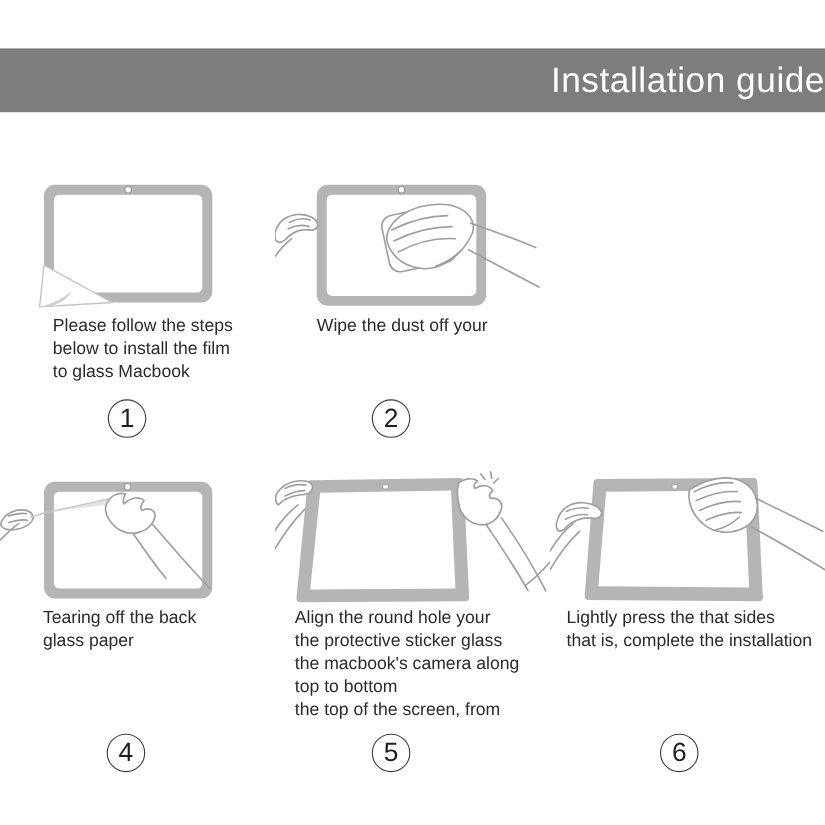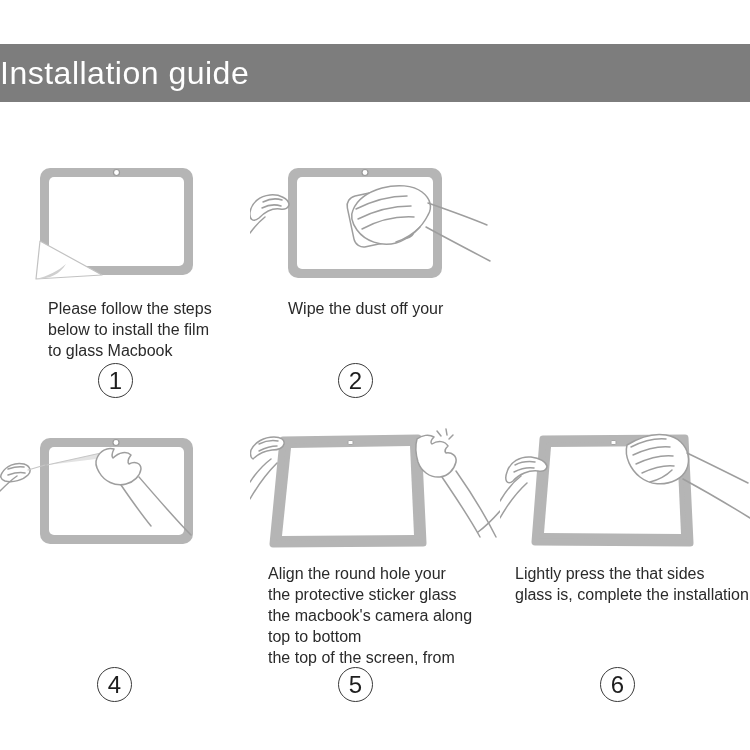--- a/index.html
+++ b/index.html
@@ -1,23 +1,23 @@
 <!DOCTYPE html>
 <html><head>
 <meta charset="utf-8">
 <style>
   html,body{margin:0;padding:0;background:#fff;}
   .canvas{position:relative;width:750px;height:750px;background:#ffffff;overflow:hidden;
           font-family:"Liberation Sans",sans-serif;}
   .banner{position:absolute;left:0;top:44px;width:750px;height:58px;background:#7d7d7d;
-          display:flex;align-items:center;justify-content:flex-start;}
+          display:flex;align-items:center;justify-content:flex-end;}
   .banner-title{color:#ffffff;font-size:32px;letter-spacing:.5px;}
   .step{position:absolute;width:250px;height:300px;}
   .illus{position:absolute;left:0;top:15px;width:250px;height:135px;}
-  .caption{position:absolute;font-size:16px;line-height:21px;color:#2a2a2a;margin-top:12px;}
+  .caption{position:absolute;font-size:16px;line-height:21px;color:#2a2a2a;}
   .caption div{white-space:nowrap;}
   .badge{position:absolute;width:35px;height:35px;border:1.8px solid #3a3a3a;border-radius:50%;
          box-sizing:border-box;display:flex;align-items:center;justify-content:center;
          font-size:24px;color:#1e1e1e;background:#fff;}
   
   .frame{fill:#b5b5b5;}
   .scr{fill:#ffffff;}
   .cam{fill:#ffffff;stroke:#9a9a9a;stroke-width:1.2;}
   .hand{fill:#ffffff;stroke:#9e9e9e;stroke-width:1.5;stroke-linecap:round;stroke-linejoin:round;}
   .ln{fill:none;stroke:#9e9e9e;stroke-width:1.5;stroke-linecap:round;stroke-linejoin:round;}
@@ -102,20 +102,24 @@
         <path class="ln" d="M121,60 C132,76 142,90 151,101"></path>
         <path class="ln" d="M139,52 C158,74 176,95 191,110"></path>
       </g>
       <g>
         <path class="hand" d="M2,48 C6,41 15,37 24,39 C30,41 32,46 28,50 C23,55 13,58 5,56 C0,54 0,51 2,48 Z"></path>
         <path class="ln" d="M8,44 C14,42 19,41 24,42 M8,50 C14,48 20,47 25,48"></path>
         <path class="ln" d="M0,66 C6,60 11,55 17,51"></path>
         <path class="soft" d="M28,45 L45,40"></path>
       </g>
     </svg>
+    <div class="caption" style="left:39px;top:141px">
+      <div>Tearing off the back</div>
+      <div>glass paper</div>
+    </div>
     <div class="badge" style="left:97px;top:257px">
       <span>4</span>
     </div>
   </div>
 
   <div class="step" style="left:250px;top:410px">
     <svg class="illus" viewBox="0 0 250 135">
       <g>
         <path d="M36,18 L171,16 L176,121 L26,122 Z" fill="#eaeaea"></path>
         <path class="frame" d="M33,15 L168,13 L173,118 L23,119 Z" stroke="#b5b5b5" stroke-width="7" stroke-linejoin="round"></path>
@@ -164,20 +168,20 @@
         <path class="ln" d="M131,22 C143,16 155,13 166,14"></path>
         <path class="ln" d="M133,30 C146,24 159,21 170,22"></path>
         <path class="ln" d="M136,39 C149,33 162,30 173,31"></path>
         <path class="ln" d="M142,48 C153,43 164,40 174,41"></path>
         <path class="ln" d="M150,57 C158,55 166,51 172,45"></path>
         <path class="ln" d="M187,28 C208,38 228,48 248,58 M183,54 C207,67 229,80 250,93"></path>
       </g>
     </svg>
     <div class="caption" style="left:15px;top:141px">
       <div>Lightly press the that sides</div>
-      <div>glass is, complete the installation</div>
+      <div>that is, complete the installation</div>
     </div>
     <div class="badge" style="left:100px;top:257px">
       <span>6</span>
     </div>
   </div>
 
 </div>
 
 </body></html>

